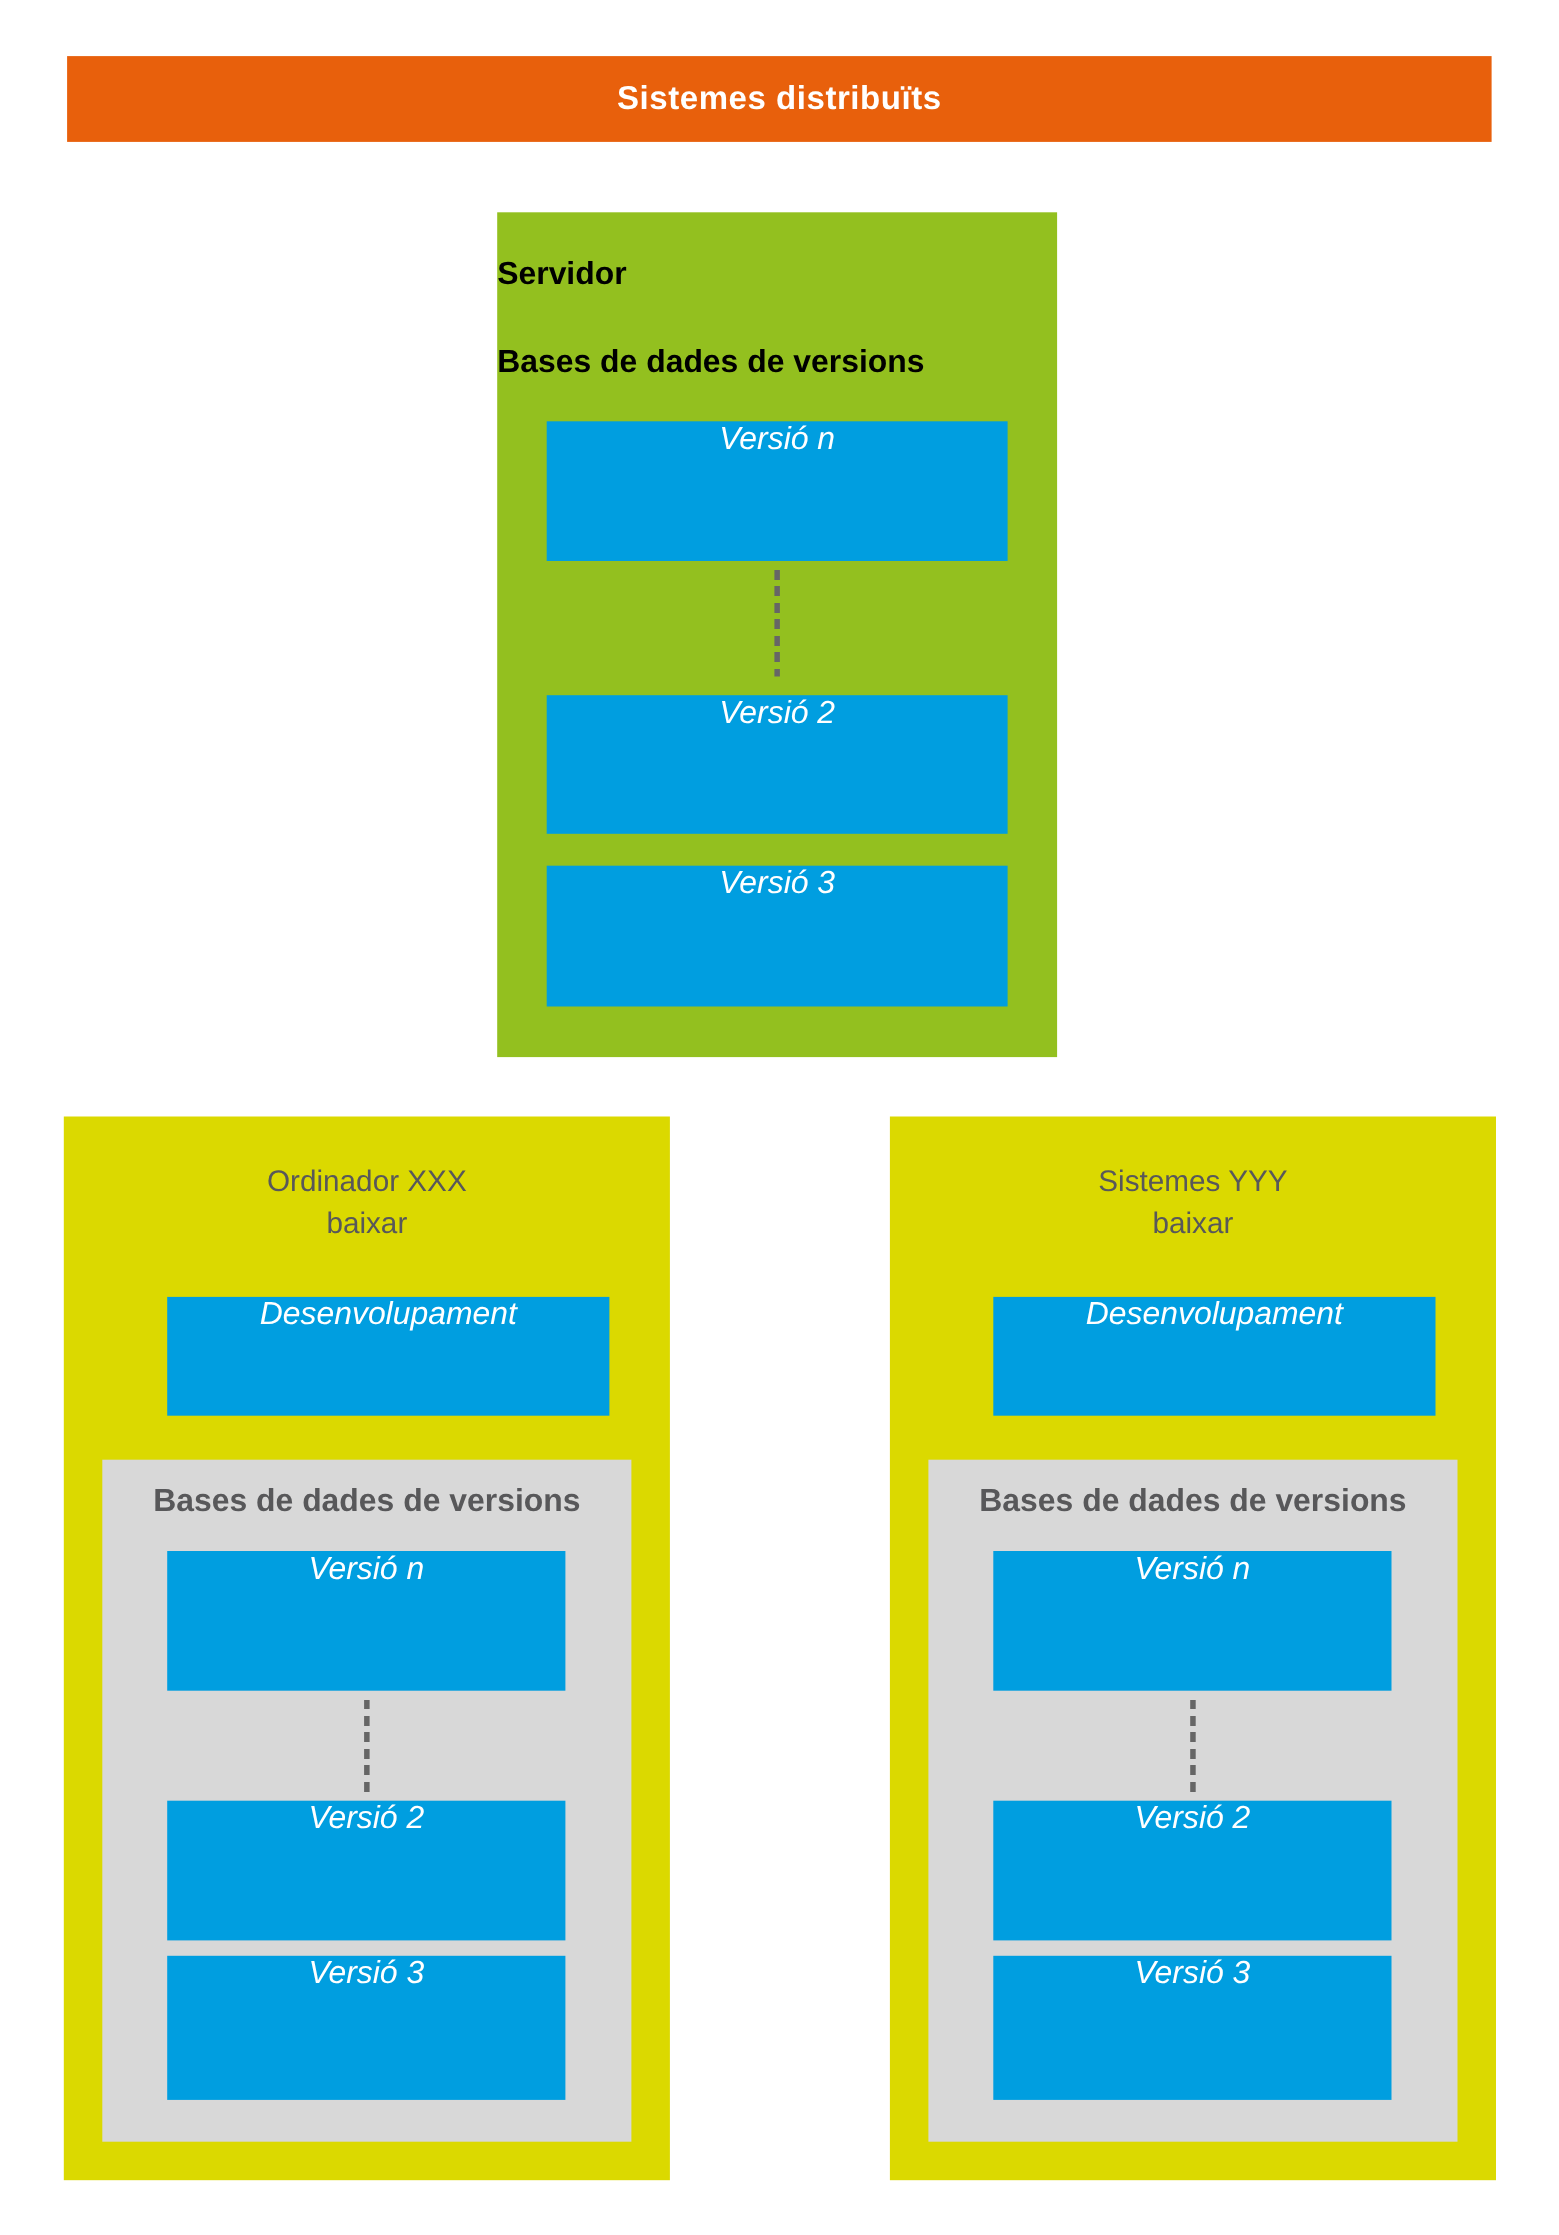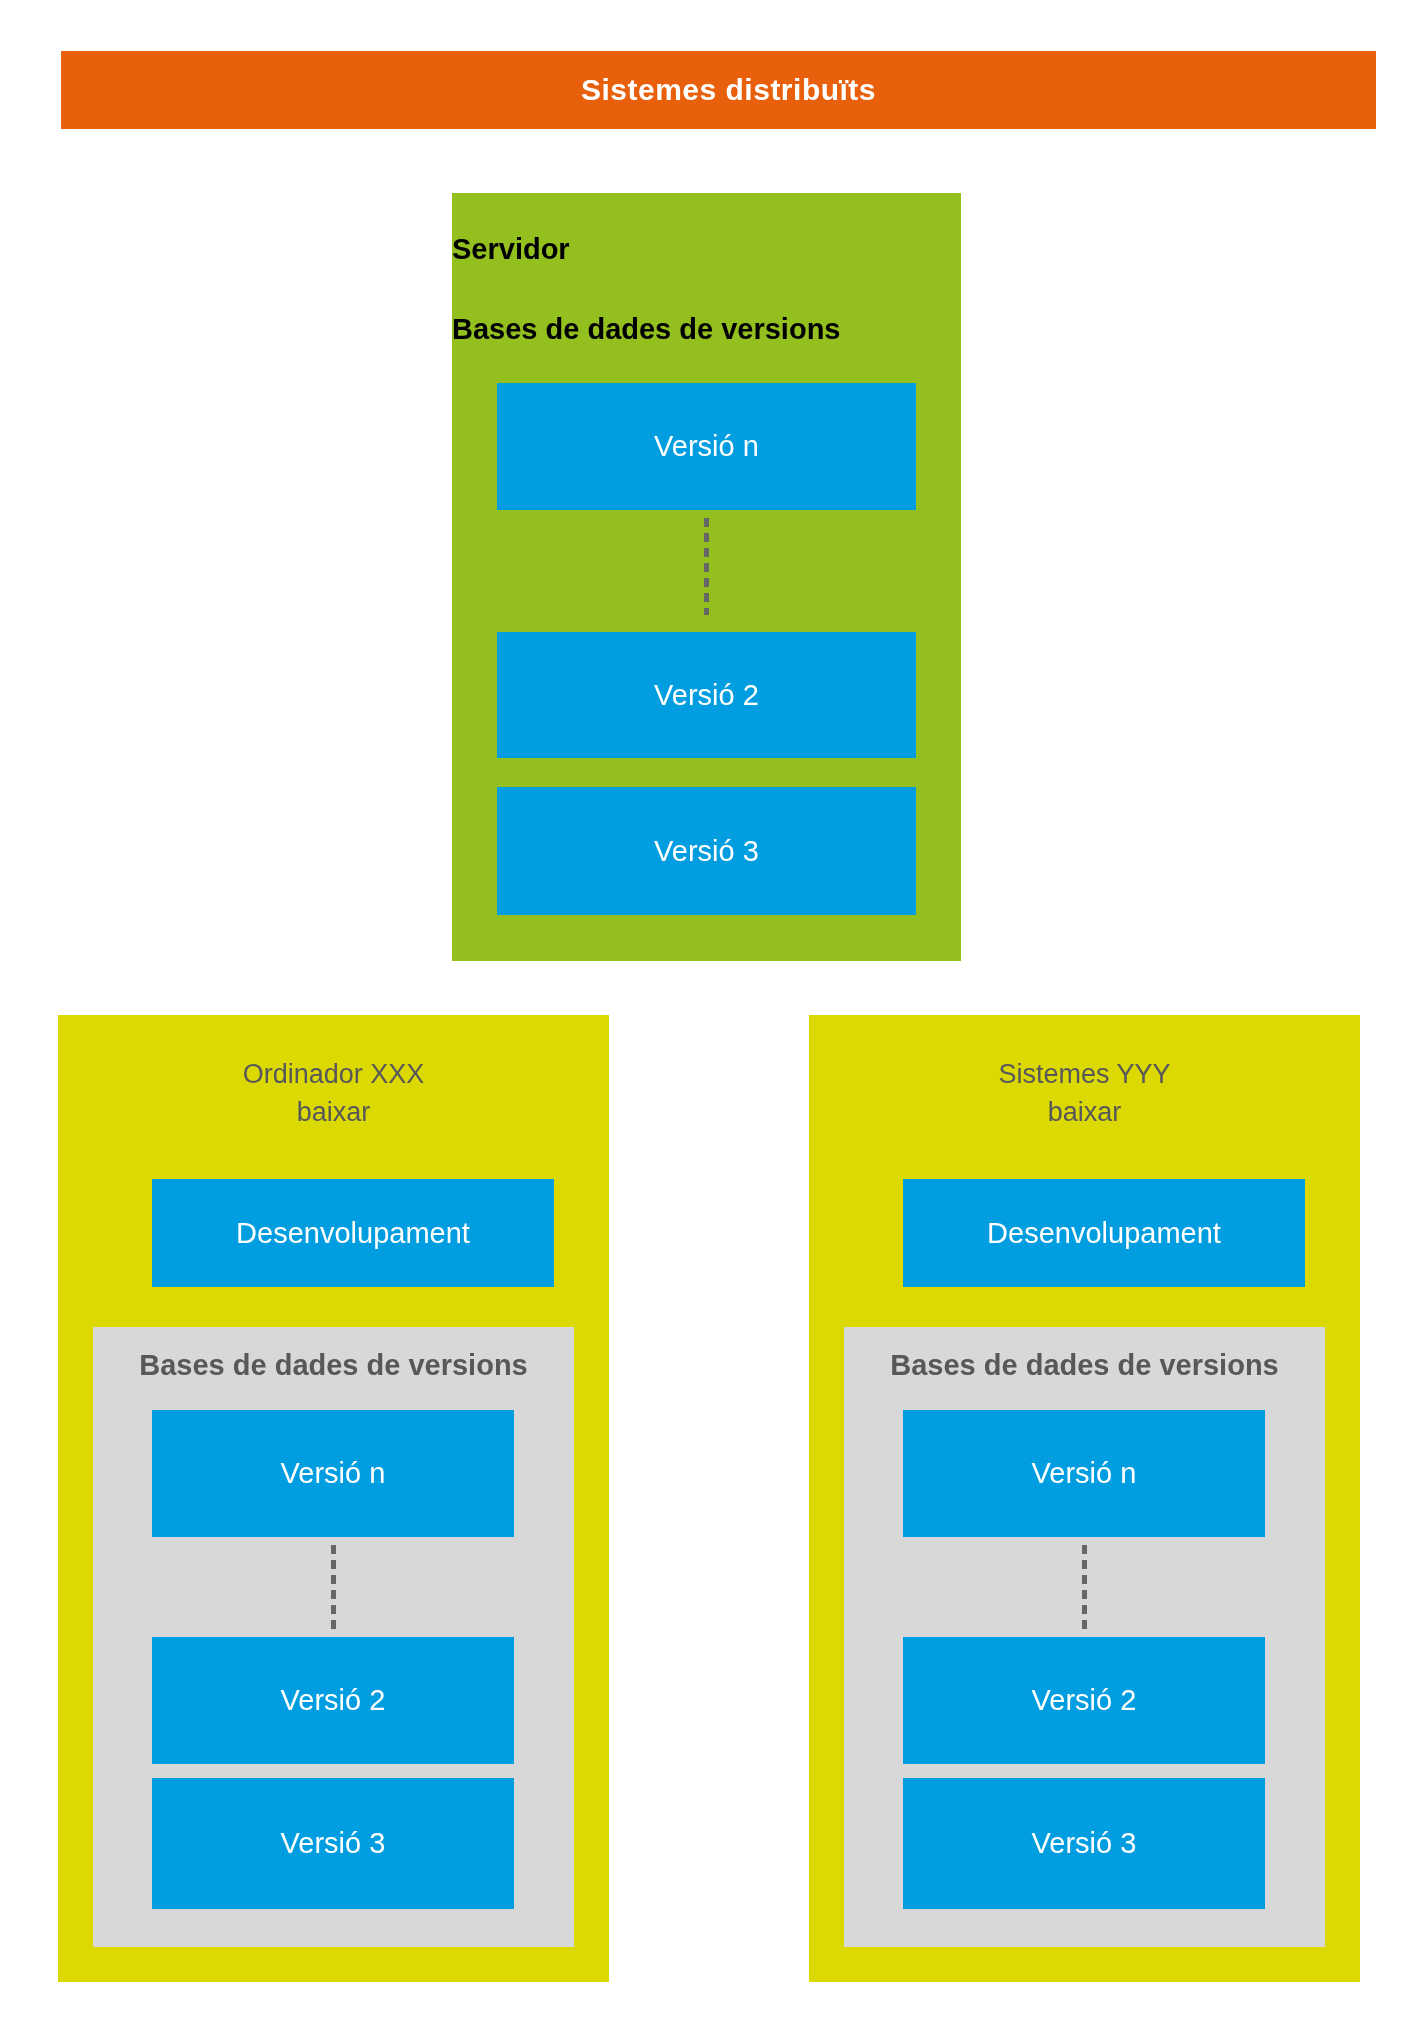--- a/index.html
+++ b/index.html
@@ -4,40 +4,40 @@
 <style>
   html,body { margin:0; padding:0; background:#ffffff; }
   .canvas {
     position:relative; width:1417px; height:2032px; background:#ffffff;
     font-family:"Liberation Sans", sans-serif; overflow:hidden;
   }
 
   
   .header {
     position:absolute; left:61px; top:51px; width:1295px; height:78px;
-    background:var(--orange); display:flex; align-items:center; justify-content:center;padding-left:20px;
+    background:var(--orange); display:flex; align-items:center; justify-content:center;
   }
   .header span { color:#ffffff; font-size:30px; font-weight:bold; letter-spacing:0.5px; }
 
   
   .server-box {
     position:absolute; left:452px; top:193px; width:509px; height:768px;
     background:var(--green);
   }
   .server-title, .server-subtitle {
     position:absolute; left:0; width:100%; text-align:left;
     color:#000000; font-weight:bold; font-size:29px;
   }
   .server-title { top:40px; }
   .server-subtitle { top:120px; }
 
   
   .vbox {
     position:absolute; background:var(--blue);
-    display:flex; align-items:center; justify-content:center;
+    display:flex; align-items:flex-start; justify-content:center;font-style:italic;
   }
   .vbox span { color:#ffffff; font-size:29px; }
 
   .server-box .vbox { left:45px; width:419px; }
   .sv-n { top:190px; height:127px; }
   .sv-2 { top:439px; height:126px; }
   .sv-3 { top:594px; height:128px; }
 
   
   .dash {

